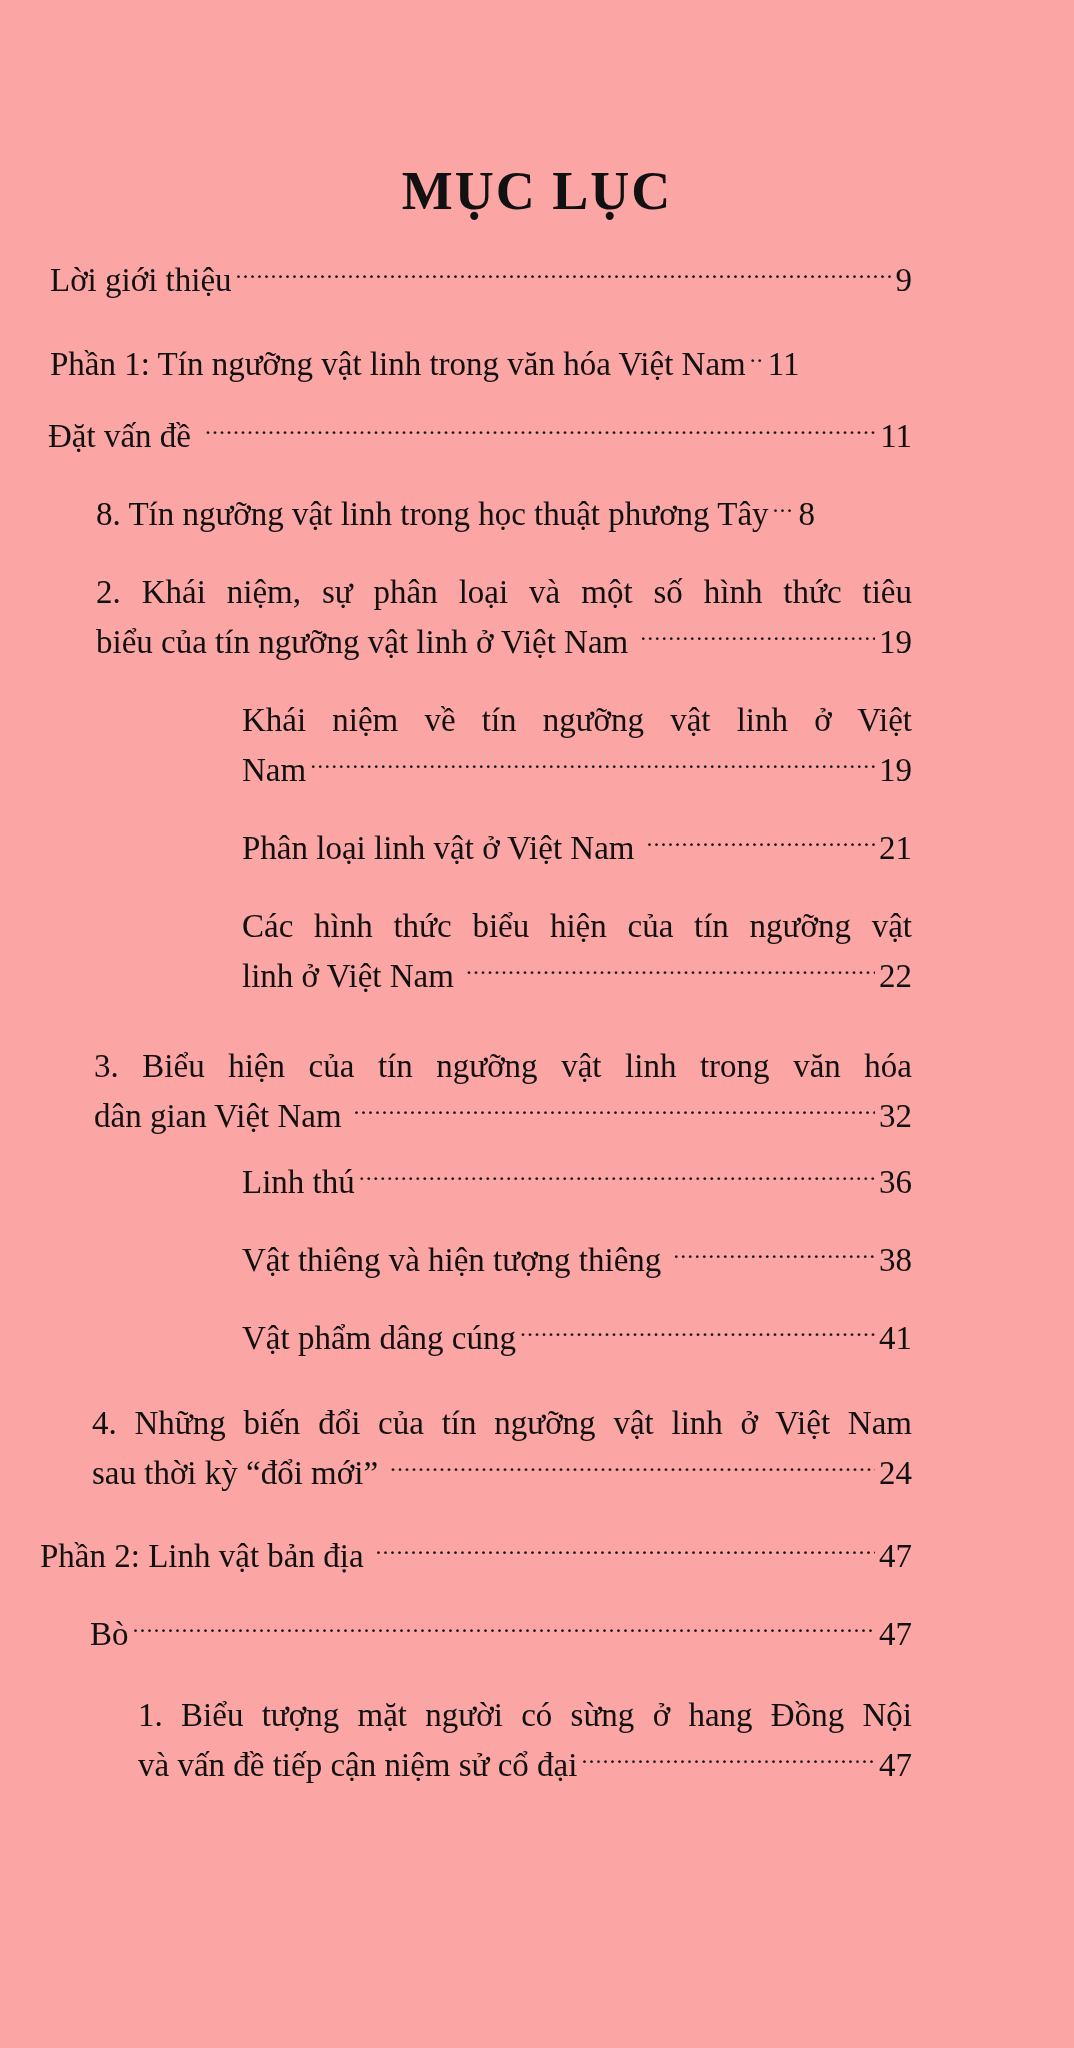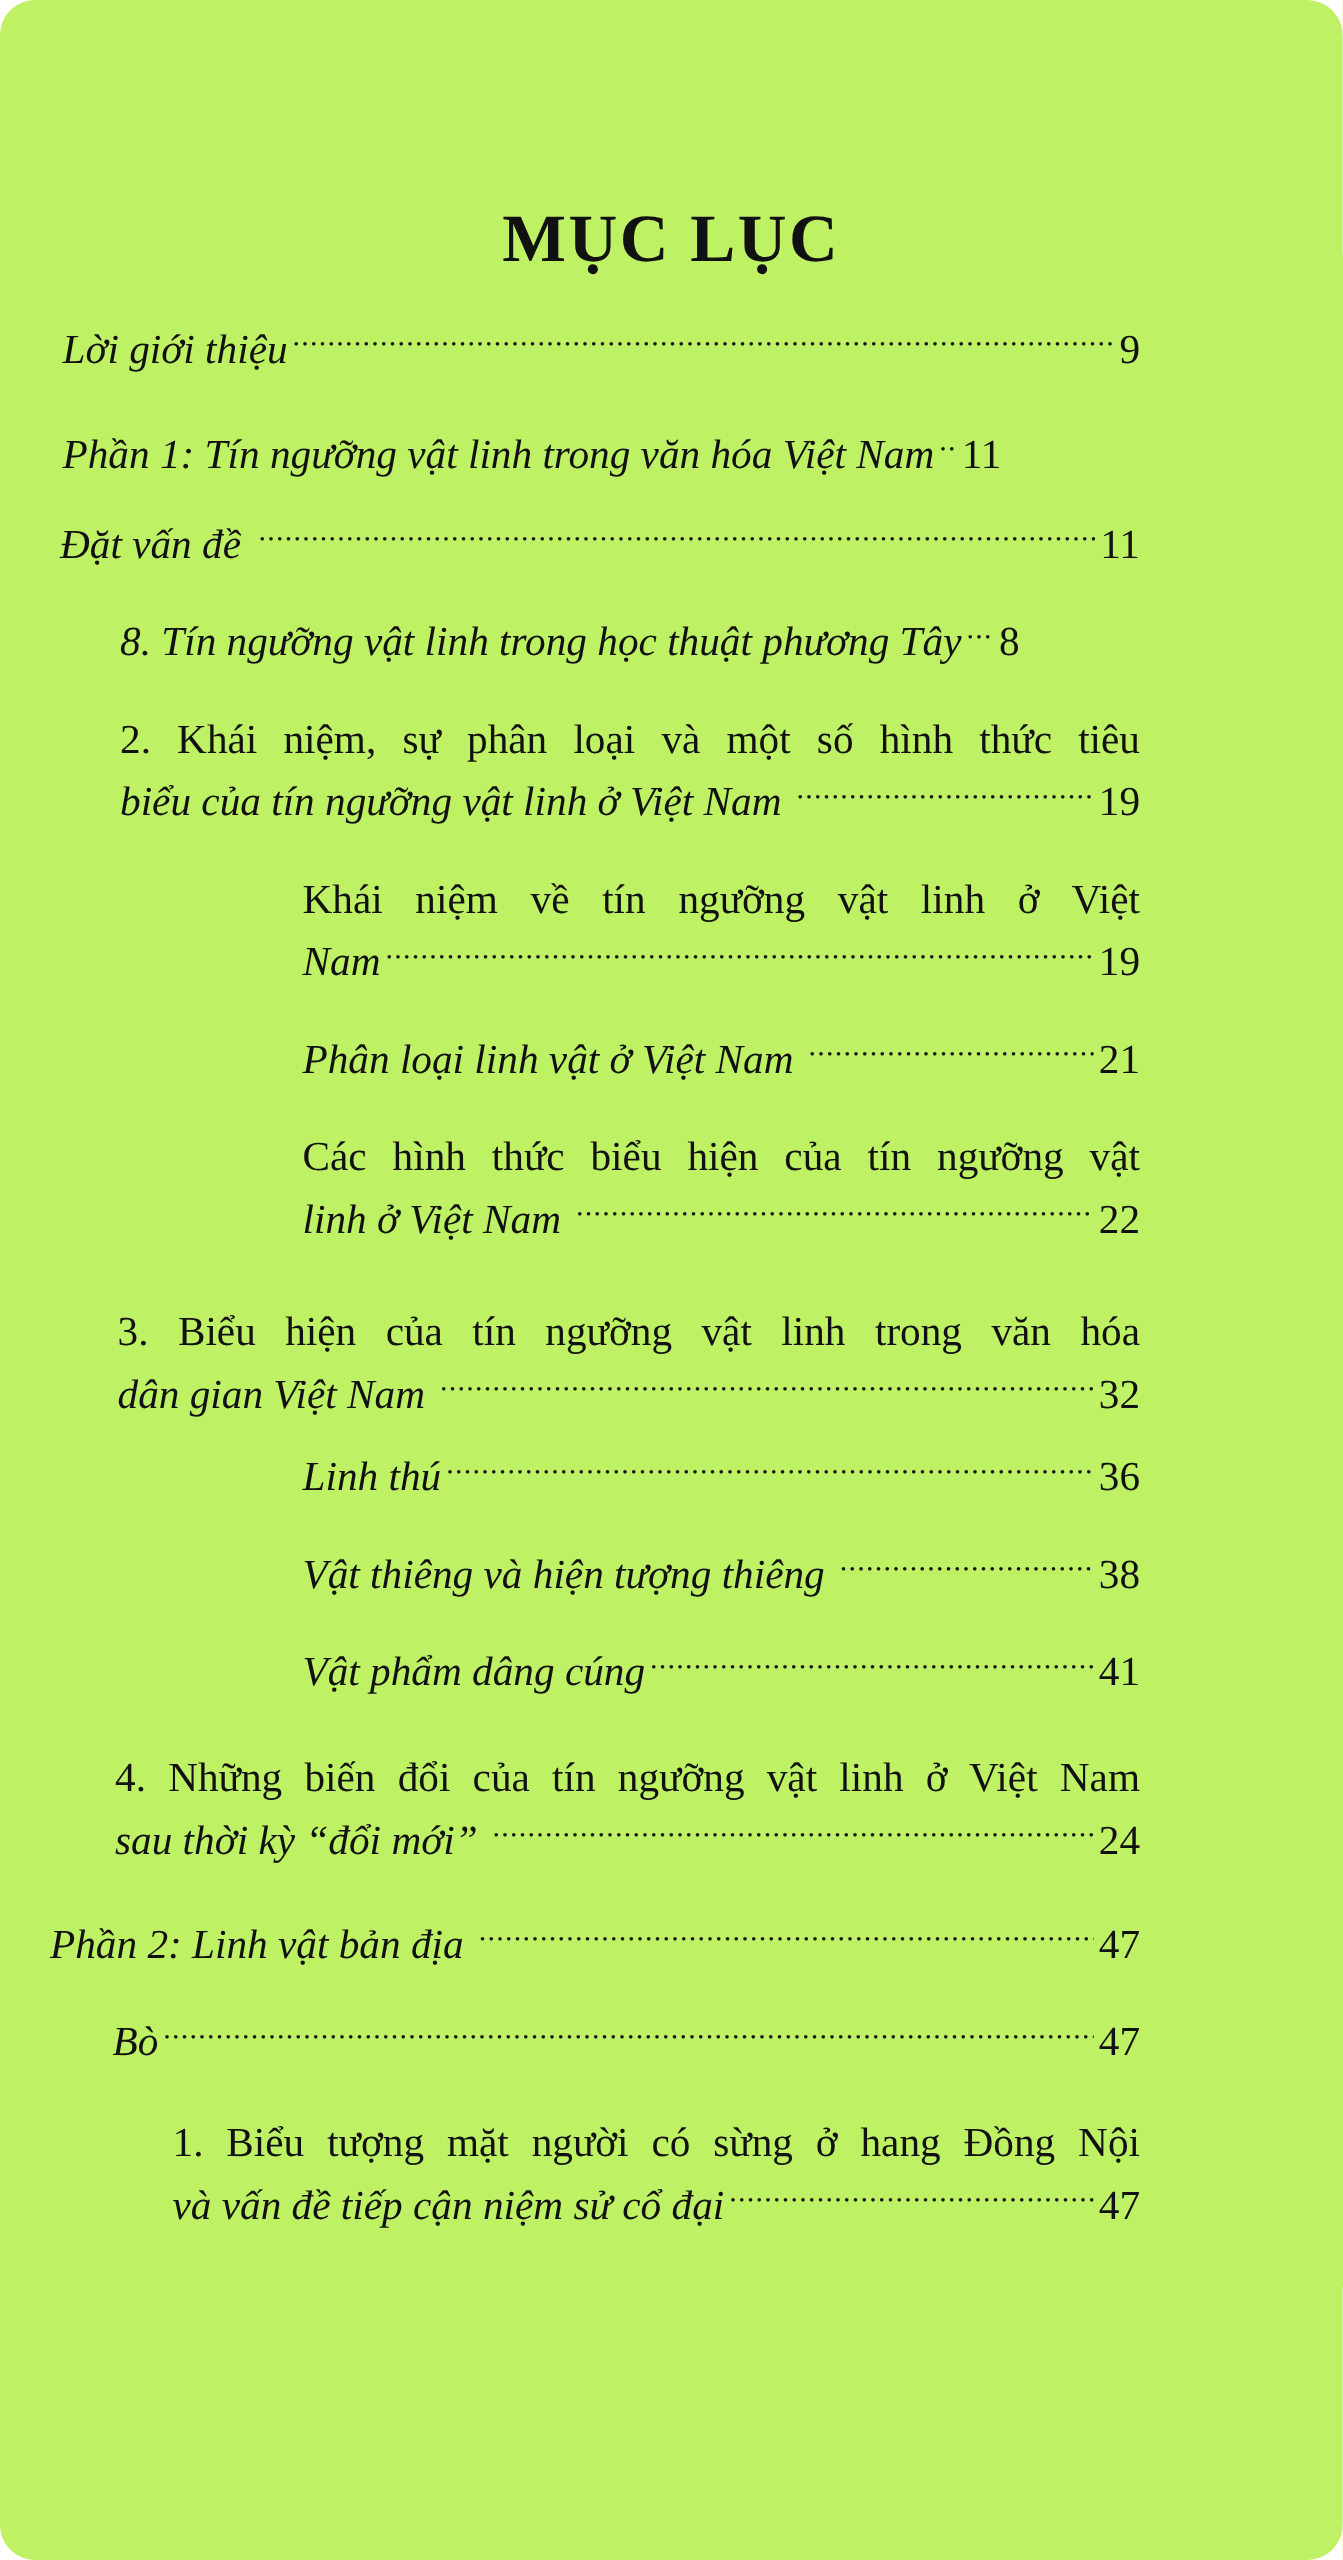--- a/index.html
+++ b/index.html
@@ -13,22 +13,21 @@
       position: relative;
       overflow: hidden;
       font-family: "DejaVu Serif", "Liberation Serif", serif;
       color: #111111;
     }
     .page {
       position: absolute;
       left: 0; top: 0;
       width: 1074px;
       height: 2048px;
-      background: #bef264;
-      border-radius: 28px;
+      background: #fca5a5;
     }
     .title {
       position: absolute;
       top: 160px;
       left: 0;
       width: 1074px;
       text-align: center;
       font-family: "Liberation Serif", "DejaVu Serif", serif;
       font-weight: bold;
       font-size: 54px;
@@ -50,21 +49,20 @@
       text-align-last: justify;
       white-space: nowrap;
     }
     .entry .last {
       display: flex;
       align-items: baseline;
       white-space: nowrap;
     }
     .entry .last .text {
       flex: 0 0 auto;
-      font-style: italic;
     }
     .entry .last .leader {
       flex: 1 1 auto;
       overflow: hidden;
       margin: 0 4px;
       position: relative;
       height: 1em;
     }
     .entry .last .leader::before {
       content: "................................................................................................................................................................................................................................................";

